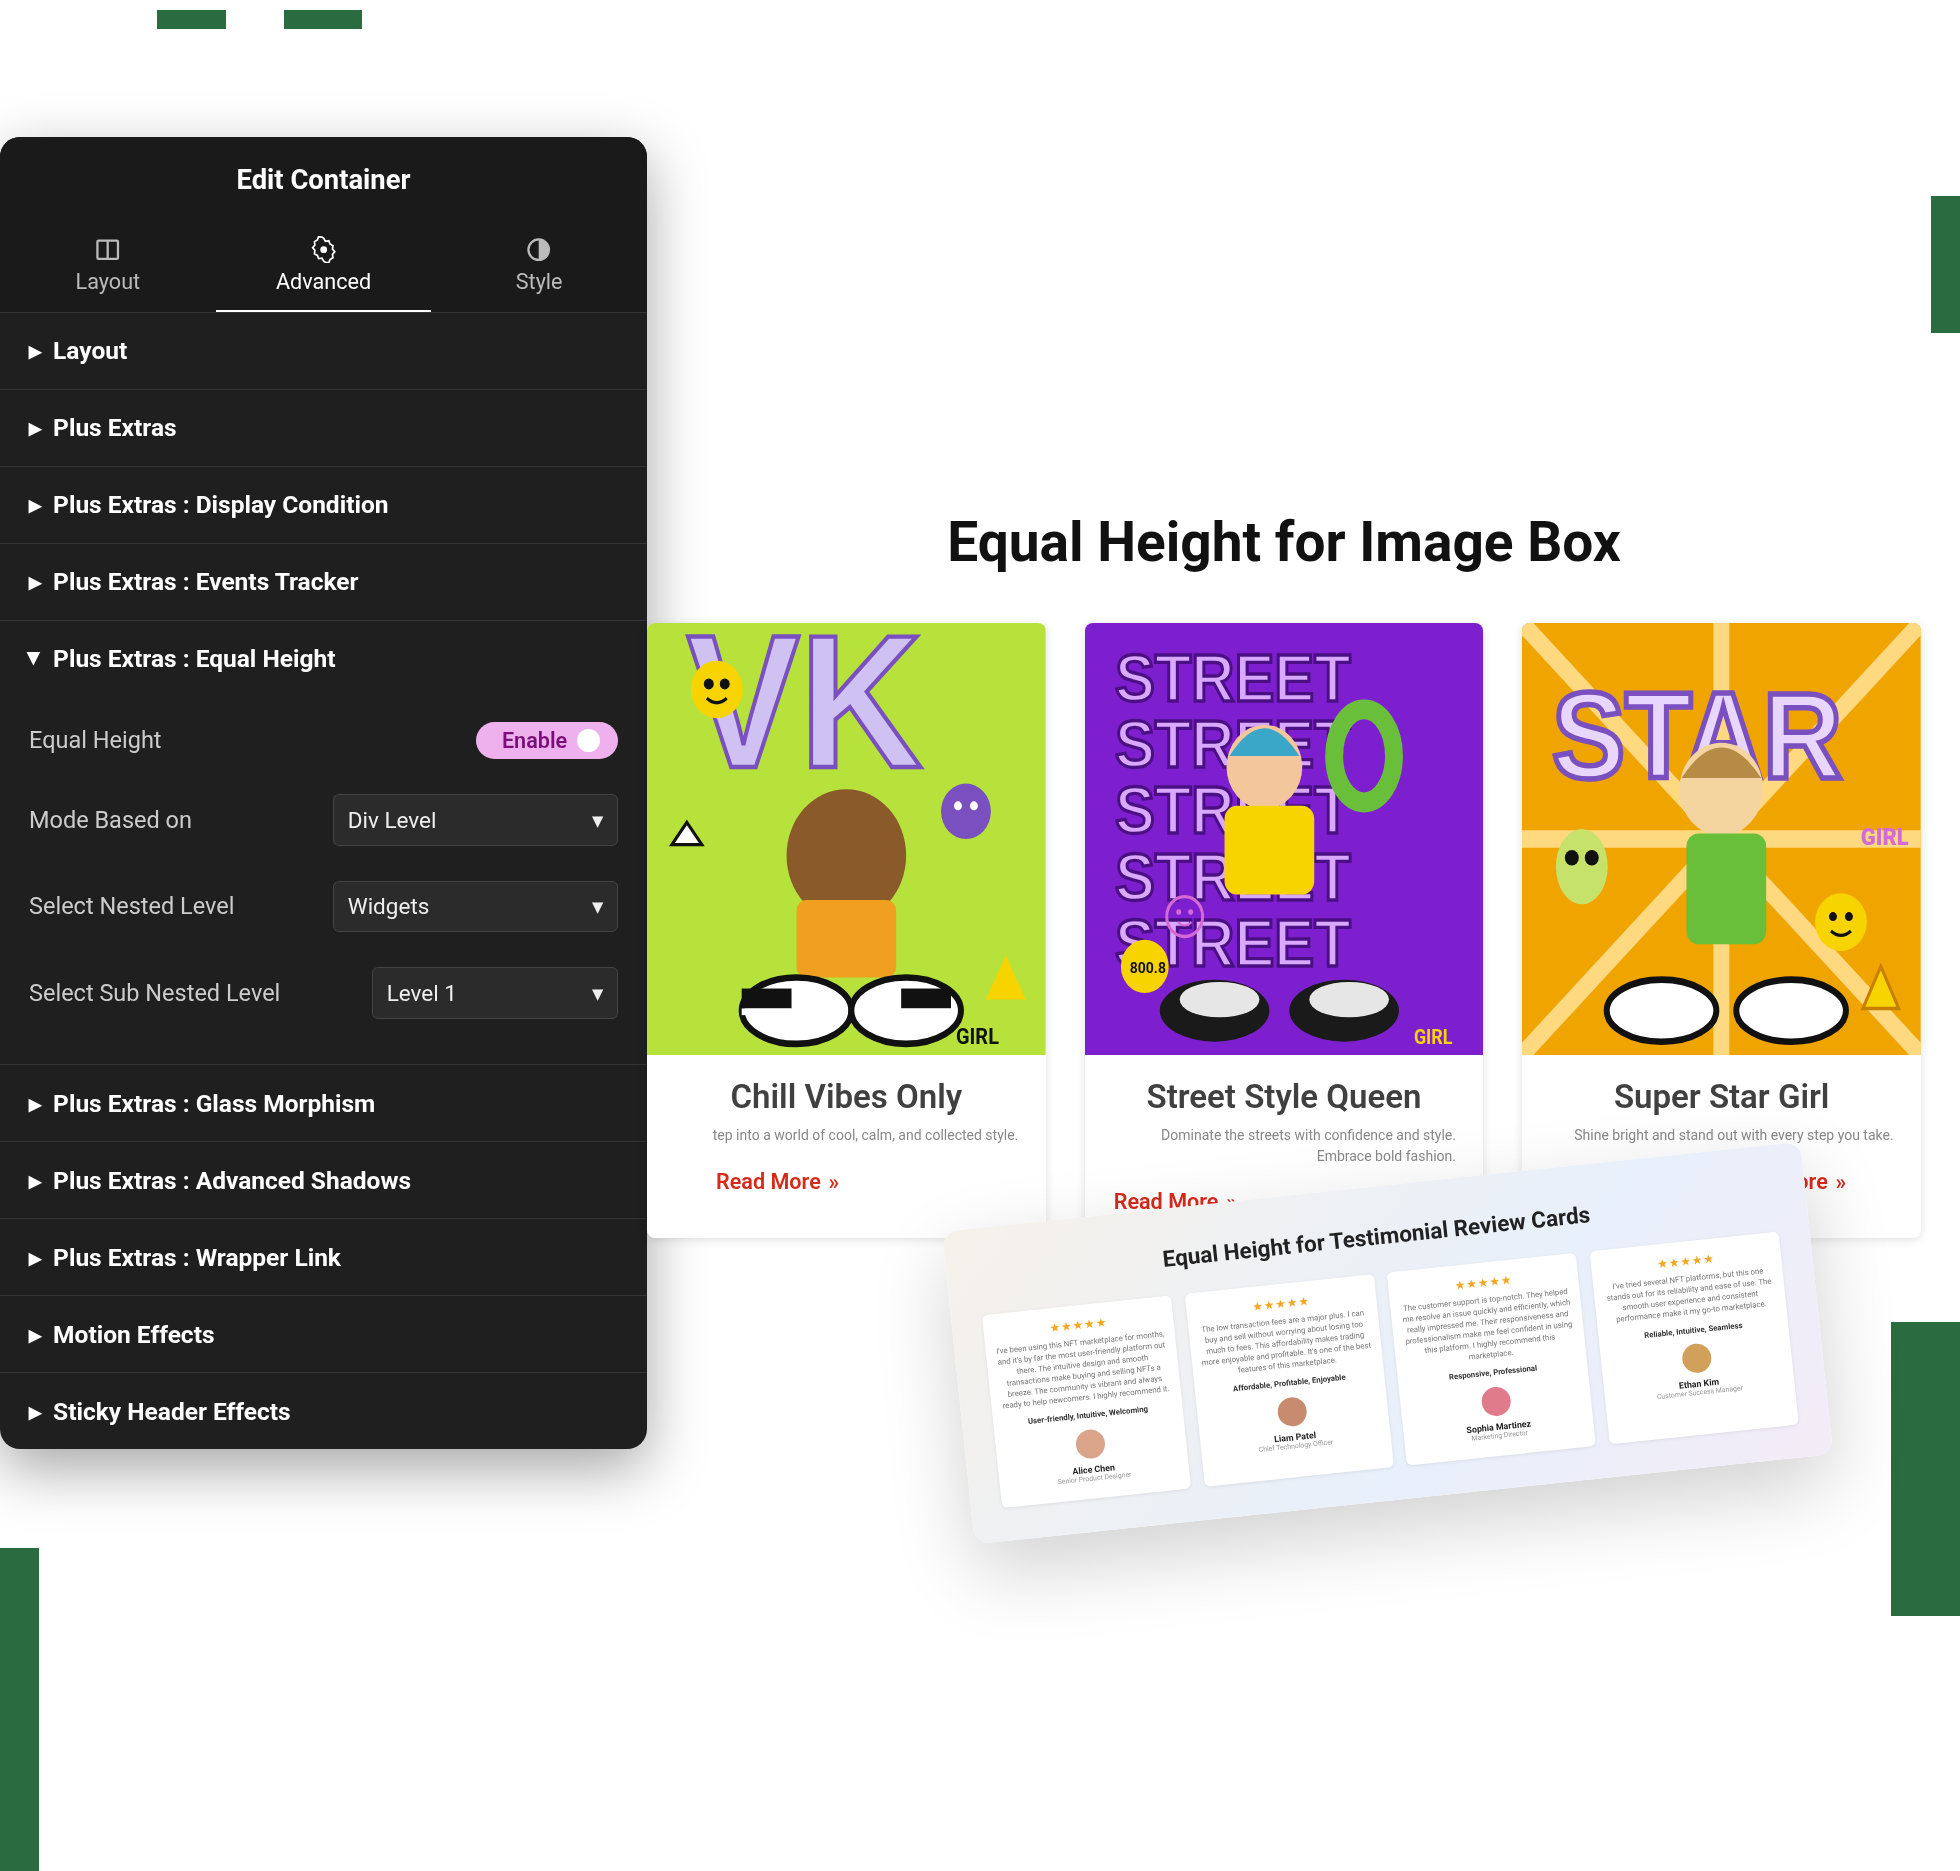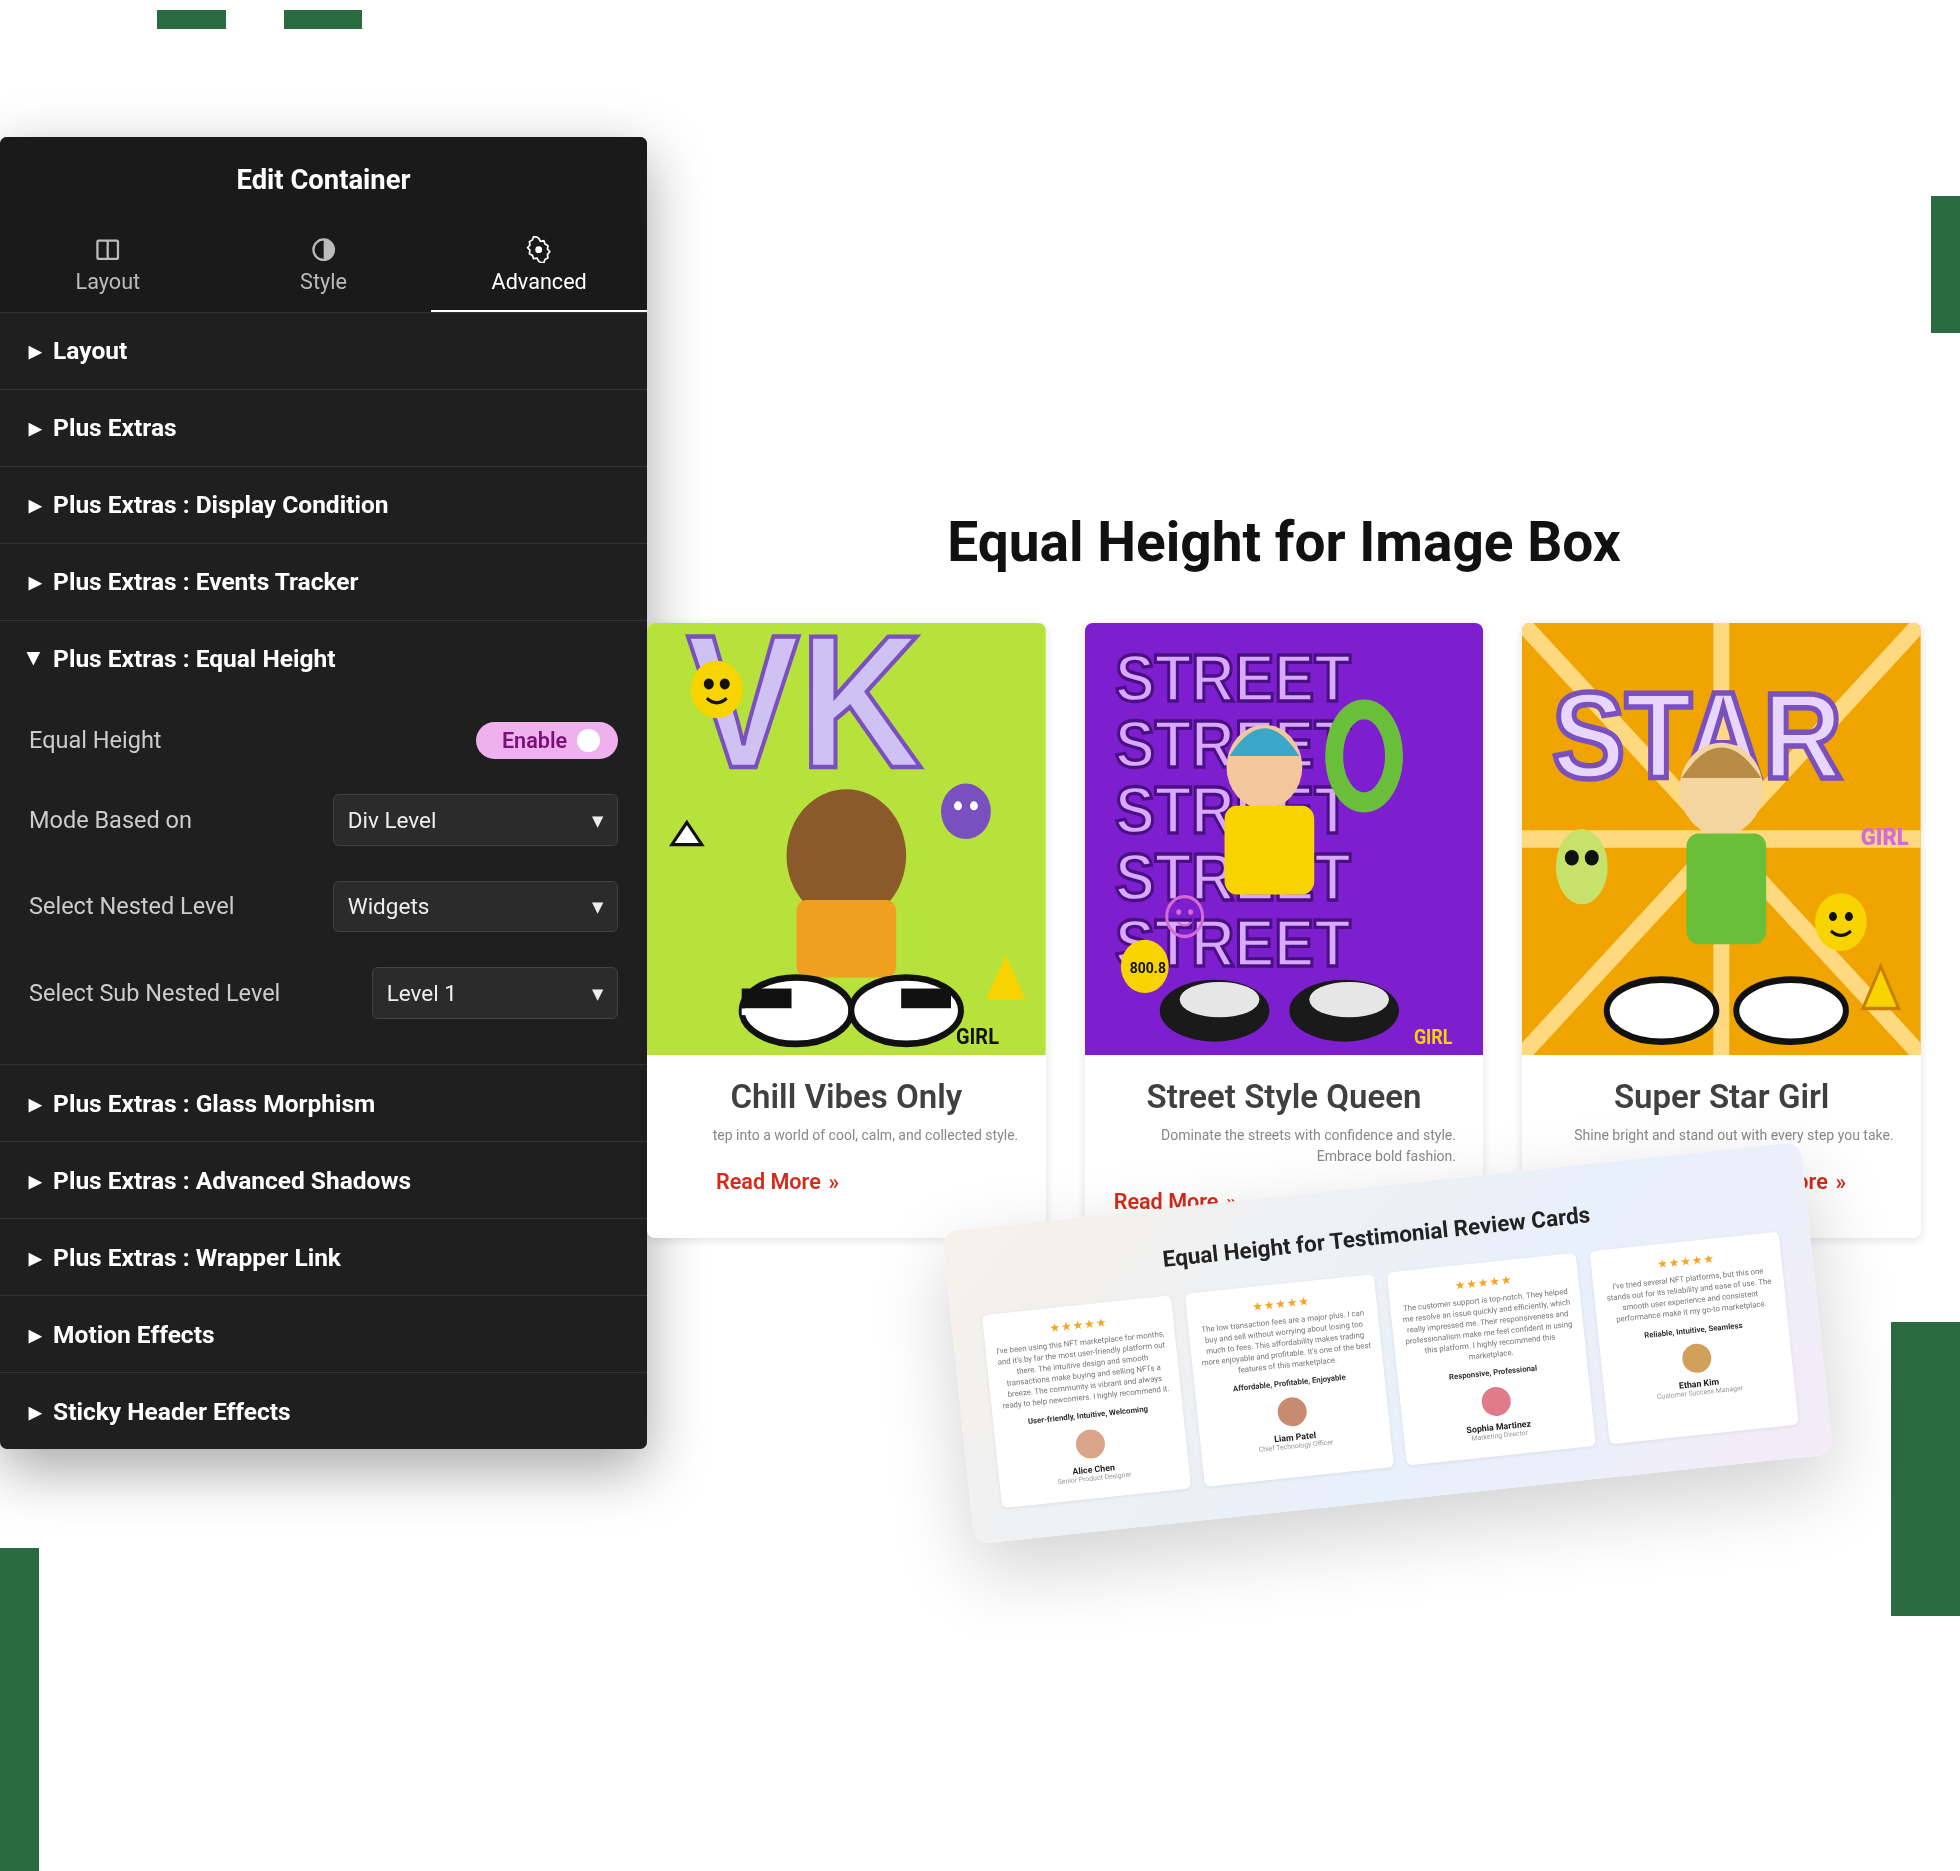--- a/index.html
+++ b/index.html
@@ -20,21 +20,21 @@
   .deco.bl { bottom: 0; left: 0; width: 39px; height: 323px; }
   .deco.br { bottom: 255px; right: 0; width: 69px; height: 294px; }
 
   
   .panel {
     position: absolute;
     top: 137px;
     left: 0;
     width: 647px;
     background: #1f1f1f;
-    border-radius: 7px;
+    border-radius: 20px;
     color: #fff;
     overflow: hidden;
     box-shadow: 0 19.6px 59px rgba(0,0,0,.35);
   }
   .panel-title {
     font-size: 27.4px;
     font-weight: 700;
     text-align: center;
     padding: 27.4px 0 23.5px;
     background: #1a1a1a;
@@ -189,33 +189,33 @@
   <div class="panel-title">Edit Container</div>
 
   <div class="tabs">
     <div class="tab">
       <svg viewBox="0 0 24 24">
           <rect x="3" y="4" width="18" height="16" rx="1" fill="none" stroke="currentColor" stroke-width="2"></rect>
           <line x1="12" y1="4" x2="12" y2="20" stroke="currentColor" stroke-width="2"></line>
         </svg>
       <span>Layout</span>
     </div>
+    <div class="tab active">
+      <svg viewBox="0 0 24 24">
+          <circle cx="12" cy="12" r="3" fill="currentColor"></circle>
+          <path d="M12 2l1.5 2.6 3-.4 1 2.8 2.6 1.5-.4 3 2 2.3-2 2.3.4 3-2.6 1.5-1 2.8-3-.4L12 22l-1.5-2.6-3 .4-1-2.8L3.9 15.5l.4-3-2-2.3 2-2.3-.4-3L6.5 3.4l1-2.8 3 .4z" fill="none" stroke="currentColor" stroke-width="1.5"></path>
+        </svg>
+      <span>Advanced</span>
+    </div>
     <div class="tab">
       <svg viewBox="0 0 24 24">
           <circle cx="12" cy="12" r="9" fill="none" stroke="currentColor" stroke-width="2"></circle>
           <path d="M12 3 a9 9 0 0 1 0 18 z" fill="currentColor"></path>
         </svg>
       <span>Style</span>
-    </div>
-    <div class="tab active">
-      <svg viewBox="0 0 24 24">
-          <circle cx="12" cy="12" r="3" fill="currentColor"></circle>
-          <path d="M12 2l1.5 2.6 3-.4 1 2.8 2.6 1.5-.4 3 2 2.3-2 2.3.4 3-2.6 1.5-1 2.8-3-.4L12 22l-1.5-2.6-3 .4-1-2.8L3.9 15.5l.4-3-2-2.3 2-2.3-.4-3L6.5 3.4l1-2.8 3 .4z" fill="none" stroke="currentColor" stroke-width="1.5"></path>
-        </svg>
-      <span>Advanced</span>
     </div>
   </div>
 
   <div class="acc-item">
       <div class="acc-head">
         <span class="caret">▸</span>
         <span>Layout</span>
       </div>
     </div>
   <div class="acc-item">

